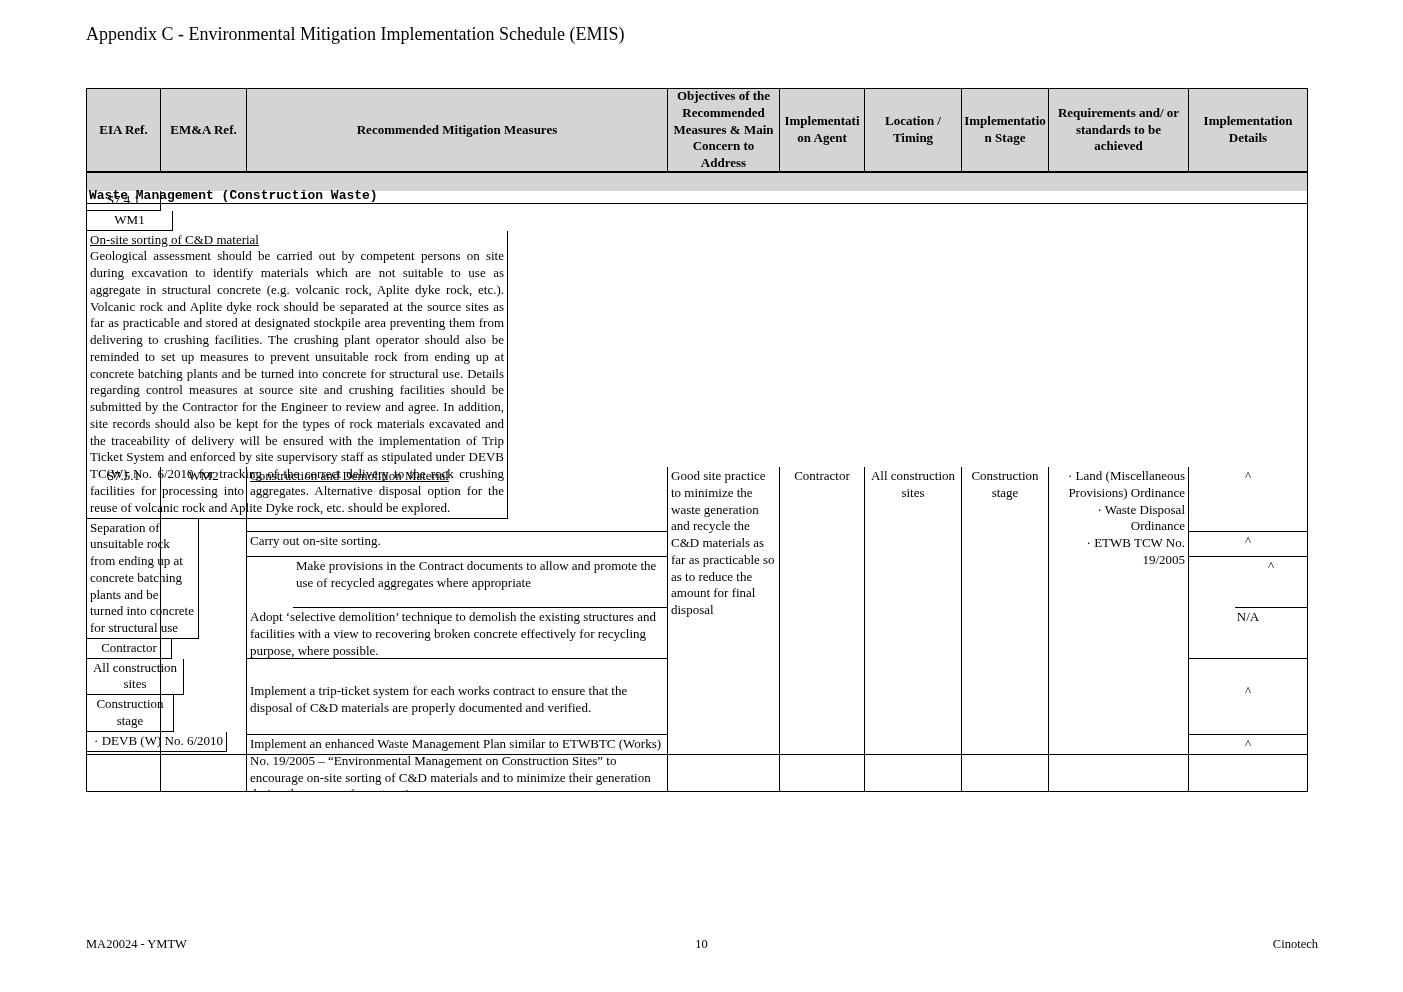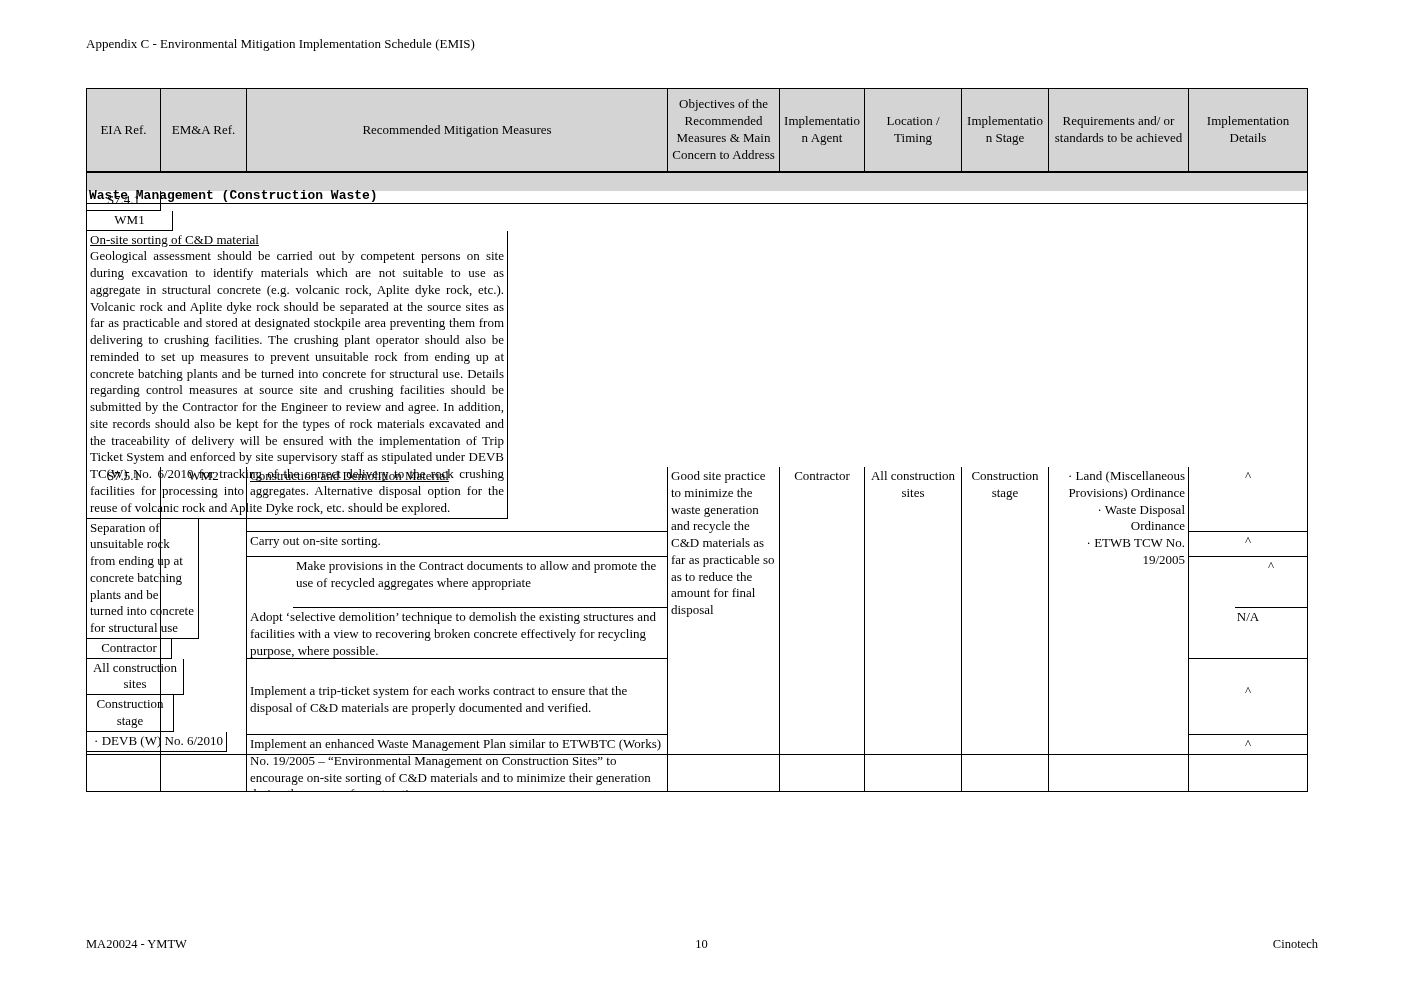--- a/index.html
+++ b/index.html
@@ -5,22 +5,22 @@
   * { margin:0; padding:0; box-sizing:border-box; }
   html,body { background:#ffffff; }
   body {
     width:1403px; height:992px;
     font-family:"Liberation Serif", serif;
     color:#000;
   }
   .page { position:relative; width:1403px; height:992px; overflow:hidden; }
 
   .doc-title {
-    position:absolute; left:86px; top:36px;
-    font-size:13px; white-space:nowrap;
+    position:absolute; left:86px; top:24px;
+    font-size:18px; white-space:nowrap;
   }
 
   .emis-table {
     position:absolute; left:86px; top:88px; width:1222px;
     border:1px solid #000;
     display:flex; flex-direction:column;
     font-size:13px; line-height:1.29;
   }
   .trow { display:flex; width:100%; flex:0 0 auto; }
   .cell {
@@ -31,21 +31,21 @@
   .cell.lastcol { border-right:none; flex:1 1 auto; }
   .trow.lastrow .cell { border-bottom:none; }
 
   .c0 { width:74px; }  .c1 { width:86px; }  .c2 { width:421px; }
   .c3 { width:112px; } .c4 { width:85px; }  .c5 { width:97px; }
   .c6 { width:87px; }  .c7 { width:140px; }
 
   .header-row { height:84px; background:#d4d4d4; }
   .header-row .cell {
     display:flex; align-items:center; 
-    text-align:center; font-weight:normal; border-bottom-width:2px; padding:0 2px;
+    text-align:center; font-weight:bold; border-bottom-width:2px; padding:0 2px;
   }
   .breakword { overflow-wrap:break-word; word-break:break-word; }
   .header-row .cell > div { width:100%; overflow-wrap:break-word; }
 
   .section-row { height:18px; background:#d4d4d4; }
   .section-row .cell {
     width:100%; font-weight:bold; padding:15px 2px; border-right:none;
     white-space:nowrap; font-size:13px;font-family:Liberation Mono, monospace;
   }
 

